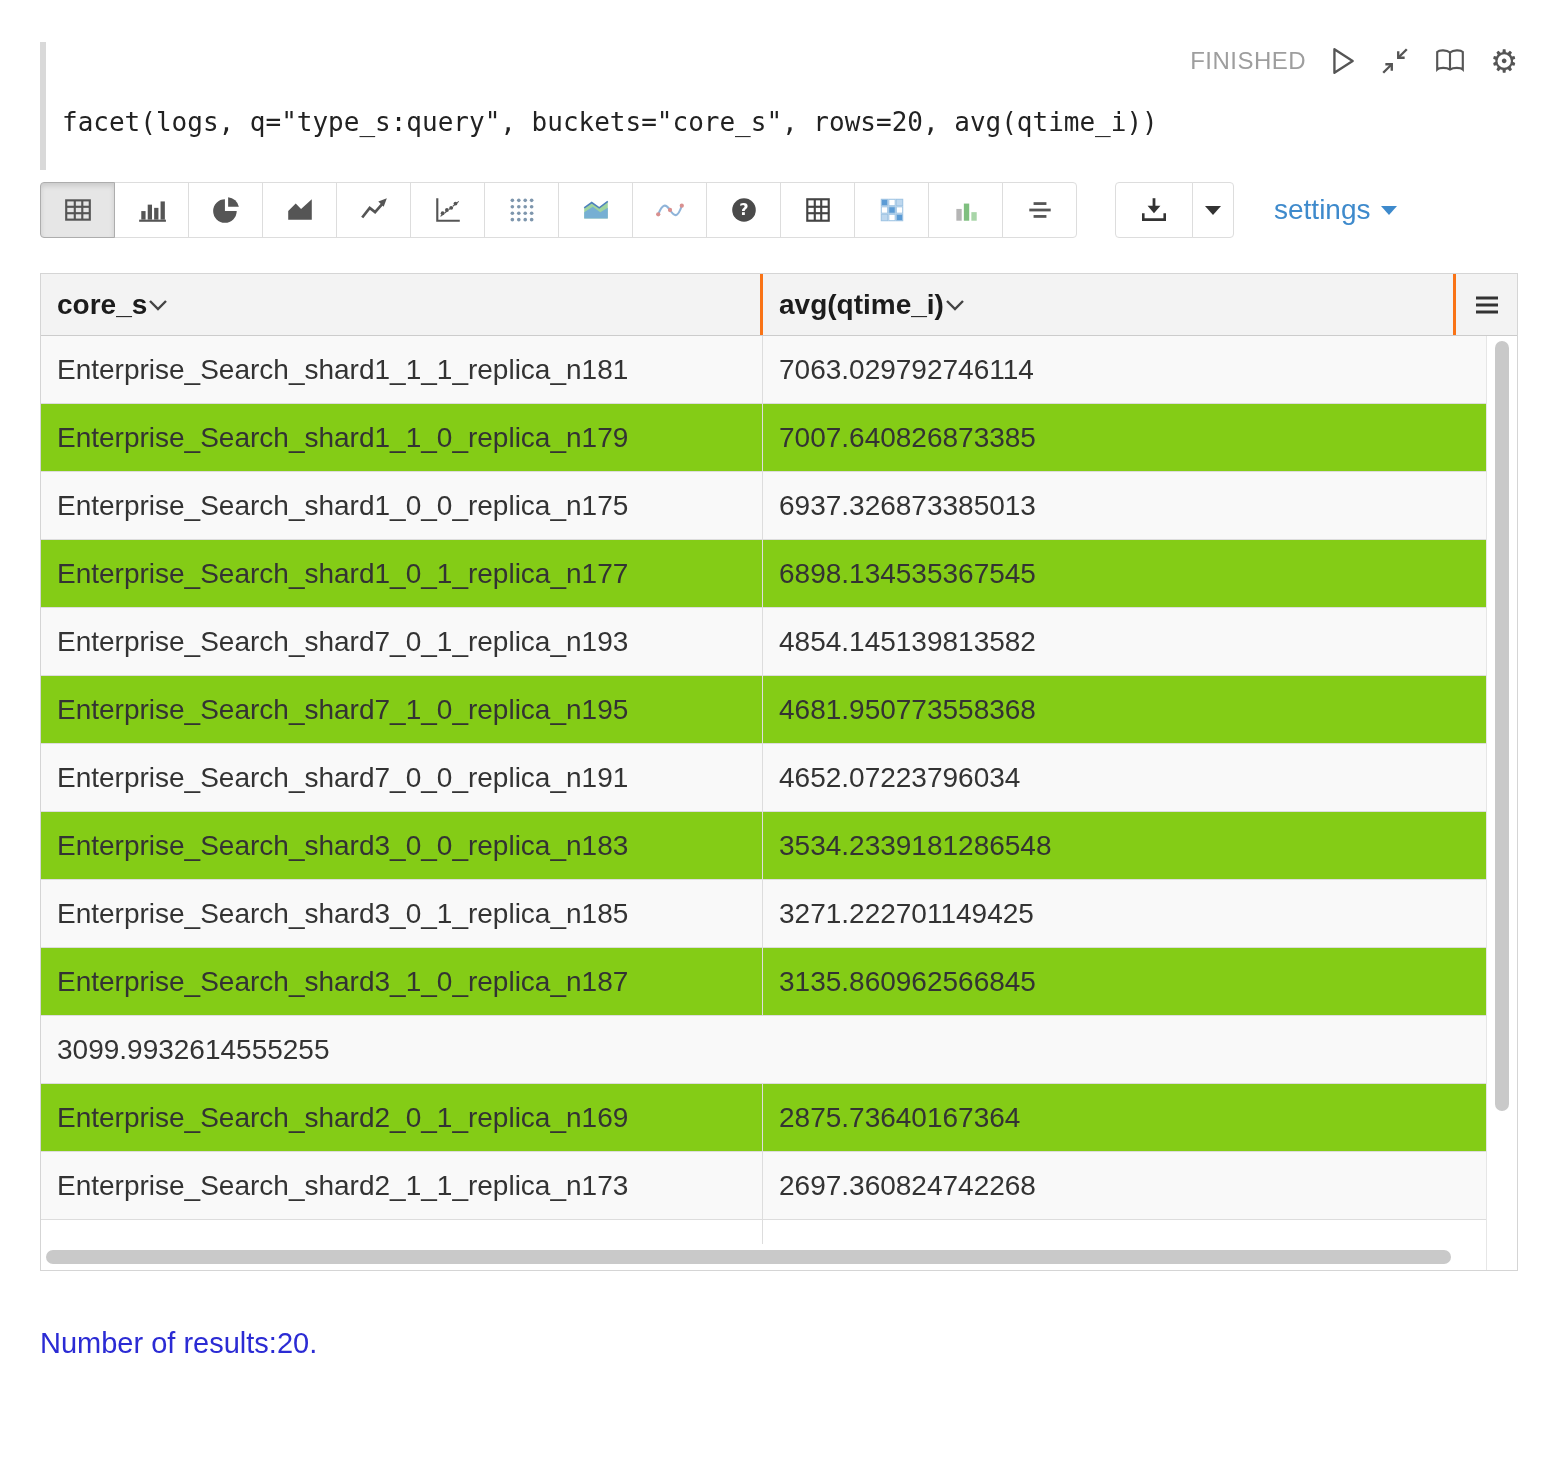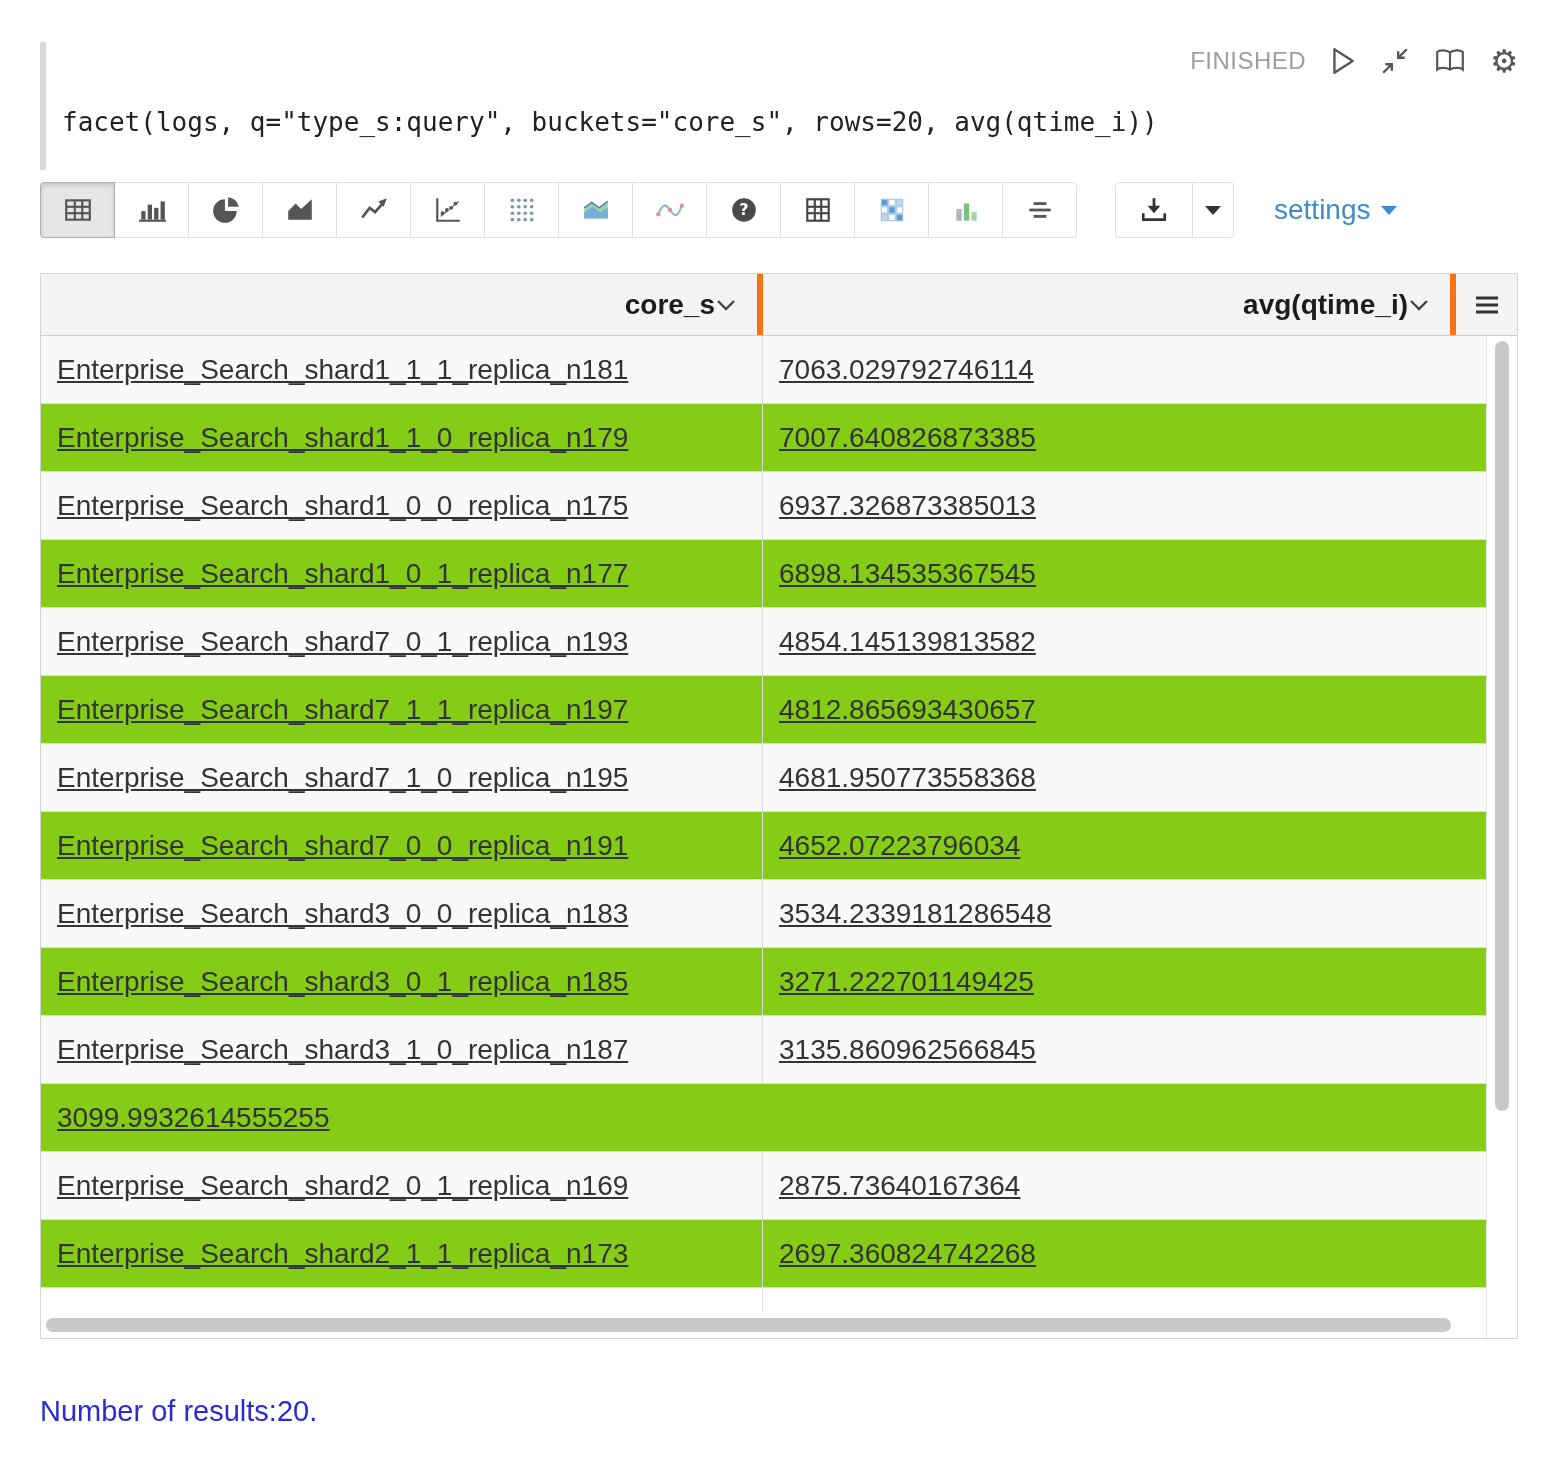--- a/index.html
+++ b/index.html
@@ -45,27 +45,27 @@
   .settings-link {
     margin-left:34px; background:none; border:none; cursor:pointer;
     display:flex; align-items:center; gap:10px; font-size:28px; color:#3e8acc;
     font-family:"Liberation Sans", sans-serif;
   }
   .settings-link .caret { border-top-color:#3e8acc; }
 
   
   .table-container { margin-top:35px; border:1px solid #d5d5d5; width:1478px; }
   .table-header { display:flex; background:#f3f3f3; border-bottom:1px solid #ccc; height:62px; }
-  .th { display:flex; align-items:center; justify-content:flex-end; padding:0 20px 0 16px;
-        font-weight:bold; font-size:28px; color:#1c1c1c; border-right:6px solid #f97316; cursor:pointer; }
+  .th { display:flex; align-items:center; justify-content:flex-start; padding:0 20px 0 16px;
+        font-weight:bold; font-size:28px; color:#1c1c1c; border-right:3px solid #f97316; cursor:pointer; }
   .th-core { width:722px; }
   .th-avg { flex:1; }
   .th-menu { width:61px; border-right:none; justify-content:center; padding:0; }
   .table-body { display:flex; }
-  .rows { flex:1; min-width:0;text-decoration:underline; }
+  .rows { flex:1; min-width:0; }
   .row { display:flex; height:68px; border-bottom:1px solid #ddd; background:#84cc16; }
   .rows-mount .row:nth-child(odd) { background:#f9f9f9; }
   .cell { display:flex; align-items:center; padding:0 16px; font-size:28px; color:#333;
           white-space:nowrap; overflow:hidden; }
   .cell-core { width:722px; border-right:1px solid #ddd; }
   .cell-avg { flex:1; }
   .empty-row { height:24px; border-bottom:none; background:#fff; }
   .empty-row .cell { padding:0; }
   .h-scroll { height:26px; position:relative; background:#fff; }
   .h-thumb { position:absolute; left:5px; top:6px; height:14px; width:calc(100% - 40px);
@@ -326,24 +326,20 @@
   <div class="row">
     <div class="cell cell-core">Enterprise_Search_shard1_0_1_replica_n177</div>
     <div class="cell cell-avg">6898.134535367545</div>
   </div>
 
   <div class="row">
     <div class="cell cell-core">Enterprise_Search_shard7_0_1_replica_n193</div>
     <div class="cell cell-avg">4854.145139813582</div>
   </div>
 
-  <div class="row">
-    <div class="cell cell-core">Enterprise_Search_shard7_1_1_replica_n197</div>
-    <div class="cell cell-avg">4812.865693430657</div>
-  </div>
 
   <div class="row">
     <div class="cell cell-core">Enterprise_Search_shard7_1_0_replica_n195</div>
     <div class="cell cell-avg">4681.950773558368</div>
   </div>
 
   <div class="row">
     <div class="cell cell-core">Enterprise_Search_shard7_0_0_replica_n191</div>
     <div class="cell cell-avg">4652.07223796034</div>
   </div>

